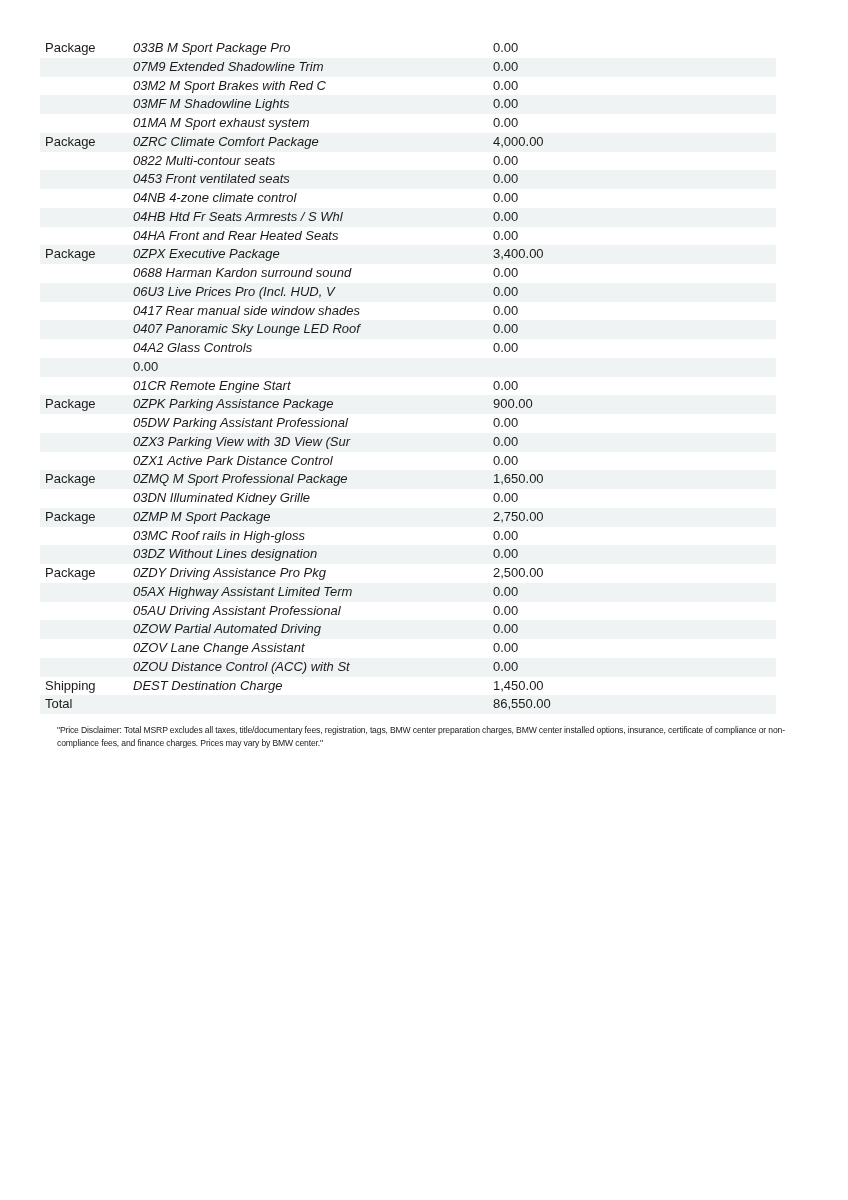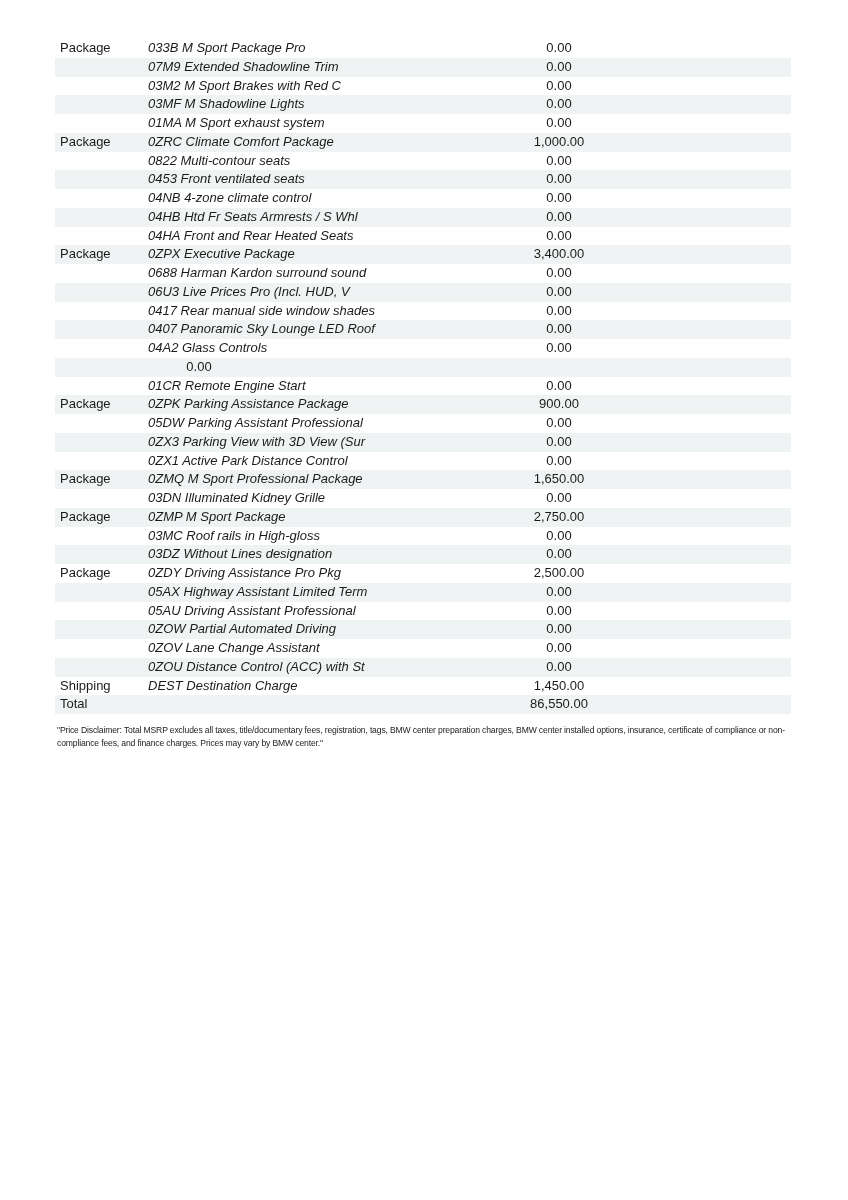--- a/index.html
+++ b/index.html
@@ -10,21 +10,21 @@
     width: 848px;
     height: 1200px;
     background: #ffffff;
     font-family: "Liberation Sans", sans-serif;
     color: #1b1b1b;
     position: relative;
     overflow: hidden;
   }
   .options-table {
     position: absolute;
-    left: 55px;
+    left: 40px;
     top: 39px;
     width: 736px;
   }
   .row {
     display: flex;
     align-items: center;
     height: 18.75px;
     font-size: 13px;
     line-height: 18.75px;
     white-space: nowrap;
@@ -40,21 +40,21 @@
   }
   .cell-desc {
     flex: none;
     width: 360px;
     overflow: hidden;
     font-style: italic;
   }
   .cell-price {
     flex: none;
     width: 102px;
-    text-align: center;
+    text-align: left;
   }
   .cell-fill {
     flex: 1;
   }
   .disclaimer {
     position: absolute;
     left: 57px;
     top: 724px;
     width: 737px;
     font-size: 8.6px;
@@ -98,21 +98,21 @@
   <div class="row">
     <span class="cell-type"></span>
     <span class="cell-desc">01MA M Sport exhaust system</span>
     <span class="cell-price">0.00</span>
     <span class="cell-fill"></span>
   </div>
 
   <div class="row">
     <span class="cell-type">Package</span>
     <span class="cell-desc">0ZRC Climate Comfort Package</span>
-    <span class="cell-price">1,000.00</span>
+    <span class="cell-price">4,000.00</span>
     <span class="cell-fill"></span>
   </div>
 
   <div class="row">
     <span class="cell-type"></span>
     <span class="cell-desc">0822 Multi-contour seats</span>
     <span class="cell-price">0.00</span>
     <span class="cell-fill"></span>
   </div>
 

